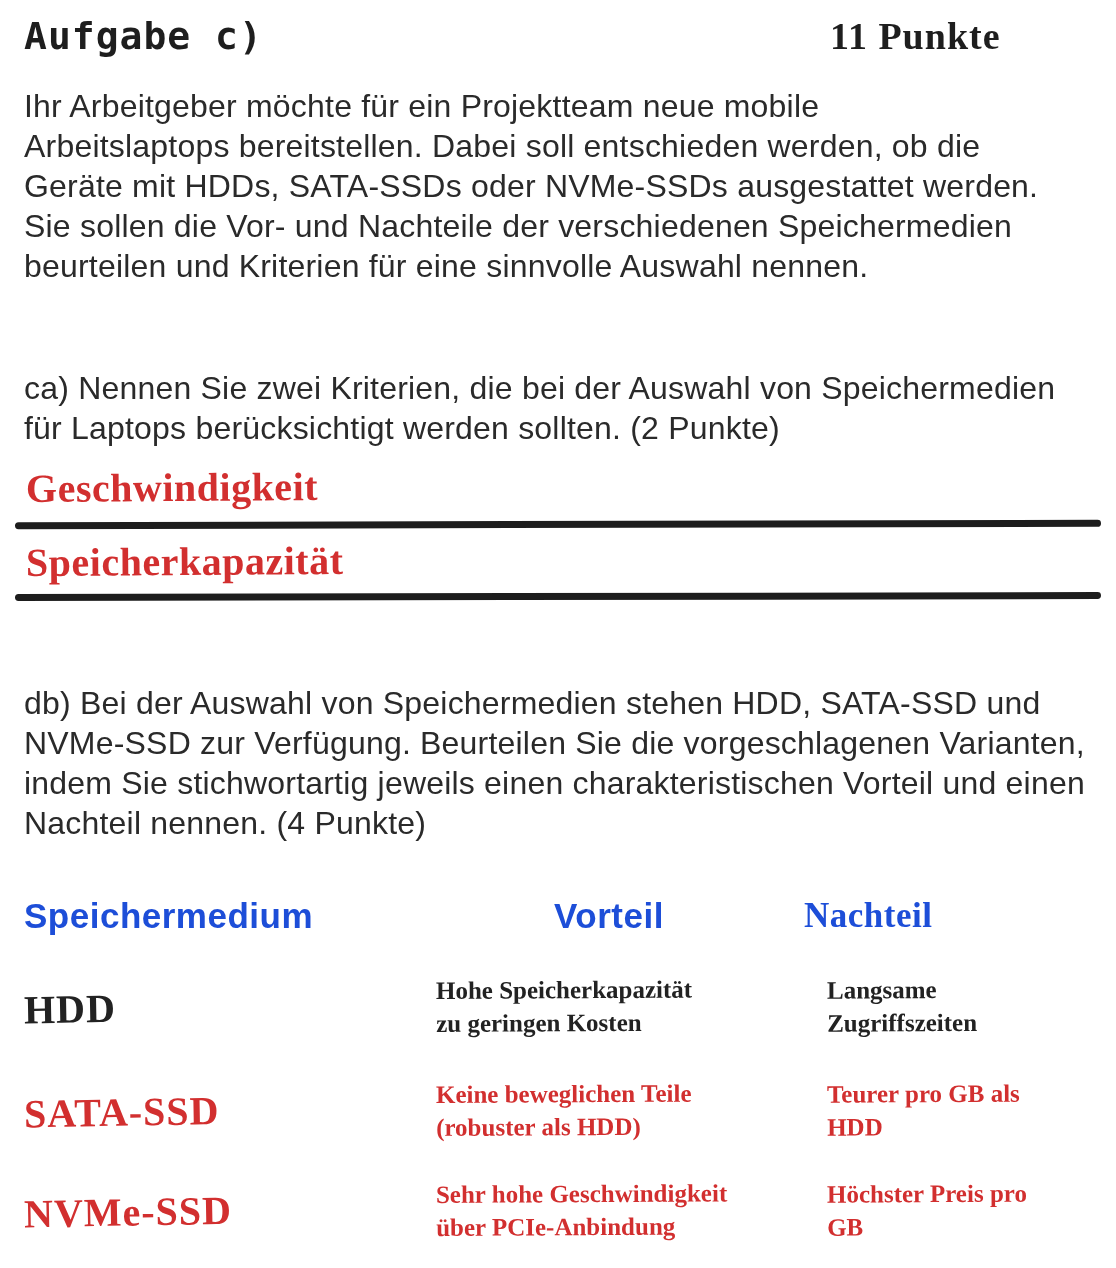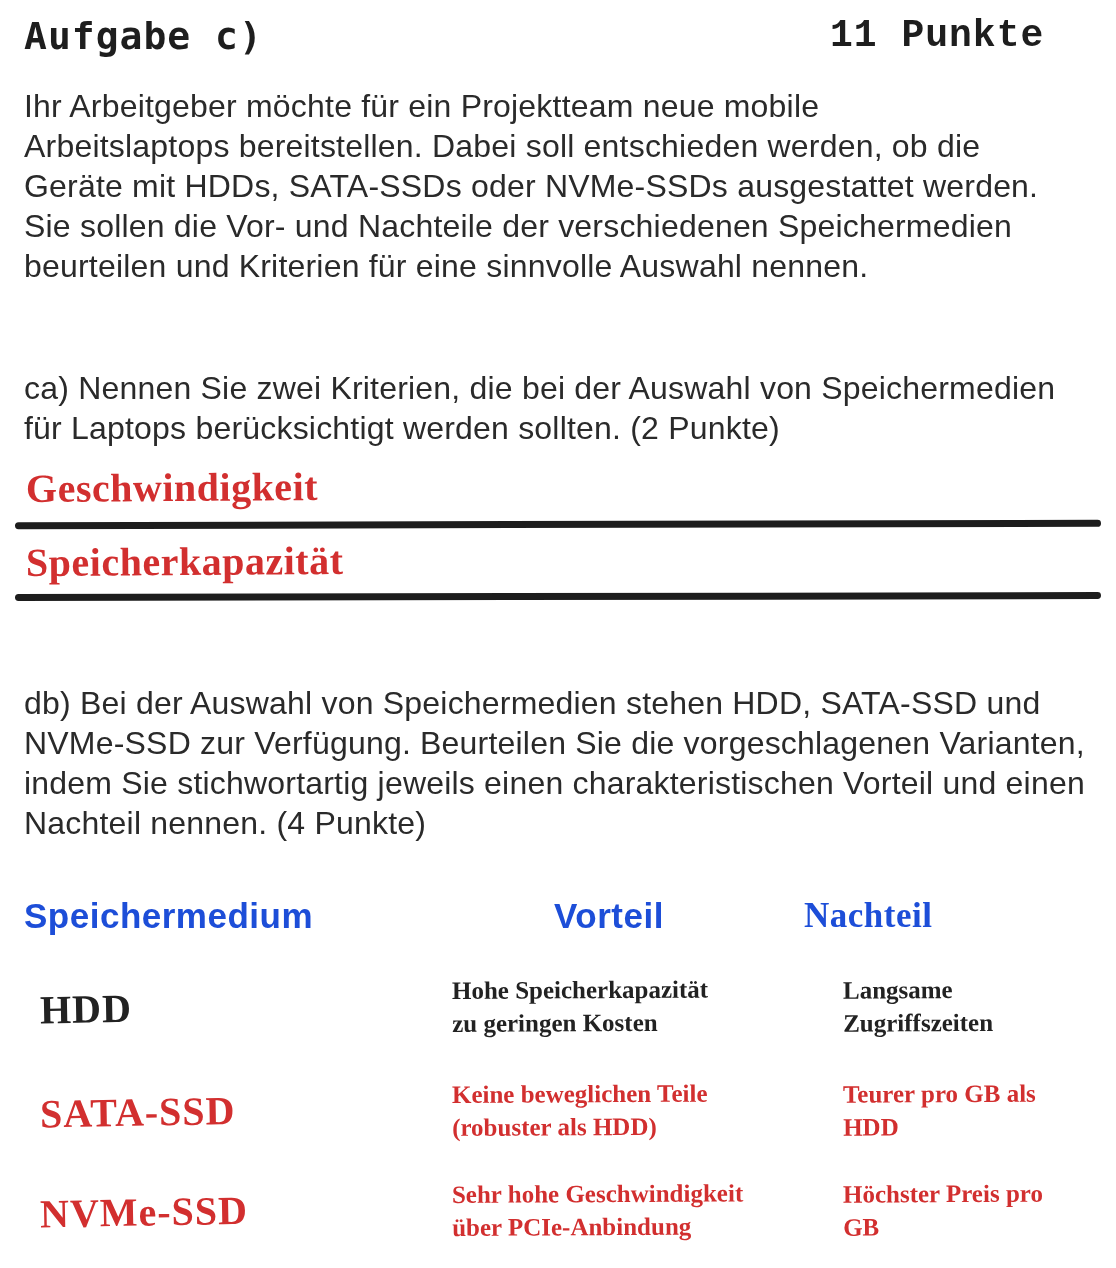--- a/index.html
+++ b/index.html
@@ -25,21 +25,21 @@
     font-weight: 700;
     font-size: 38px;
     letter-spacing: 1px;
     color: #1e1e1e;
     white-space: nowrap;
   }
   .points {
     position: absolute;
     top: 14px;
     left: 830px;
-    font-family: Liberation Mono, monospace;
+    font-family: Liberation Serif, serif;
     font-weight: 700;
     font-size: 38px;
     letter-spacing: 1px;
     color: #1e1e1e;
     white-space: nowrap;
   }
   
   .para {
     position: absolute;
     left: 24px;
@@ -94,21 +94,21 @@
     grid-template-columns: 390px 390px 288px;
     font-size: 35px;
     font-weight: 700;
     letter-spacing: 0.5px;
     color: #1d4ed8;
   }
   .tbl-header .h2 { text-align: center; }
   .tbl-header .h3 { text-align: left; padding-right: 40px; font-family: Liberation Serif, serif; }
   .tbl-row {
     position: absolute;
-    left: 40px;
+    left: 24px;
     width: 1068px;
     display: grid;
     grid-template-columns: 390px 390px 288px;
     align-items: center;
   }
   .row-1 { top: 968px;  height: 76px; }
   .row-2 { top: 1072px; height: 76px; }
   .row-3 { top: 1172px; height: 76px; }
   .medium {
     font-size: 40px;

